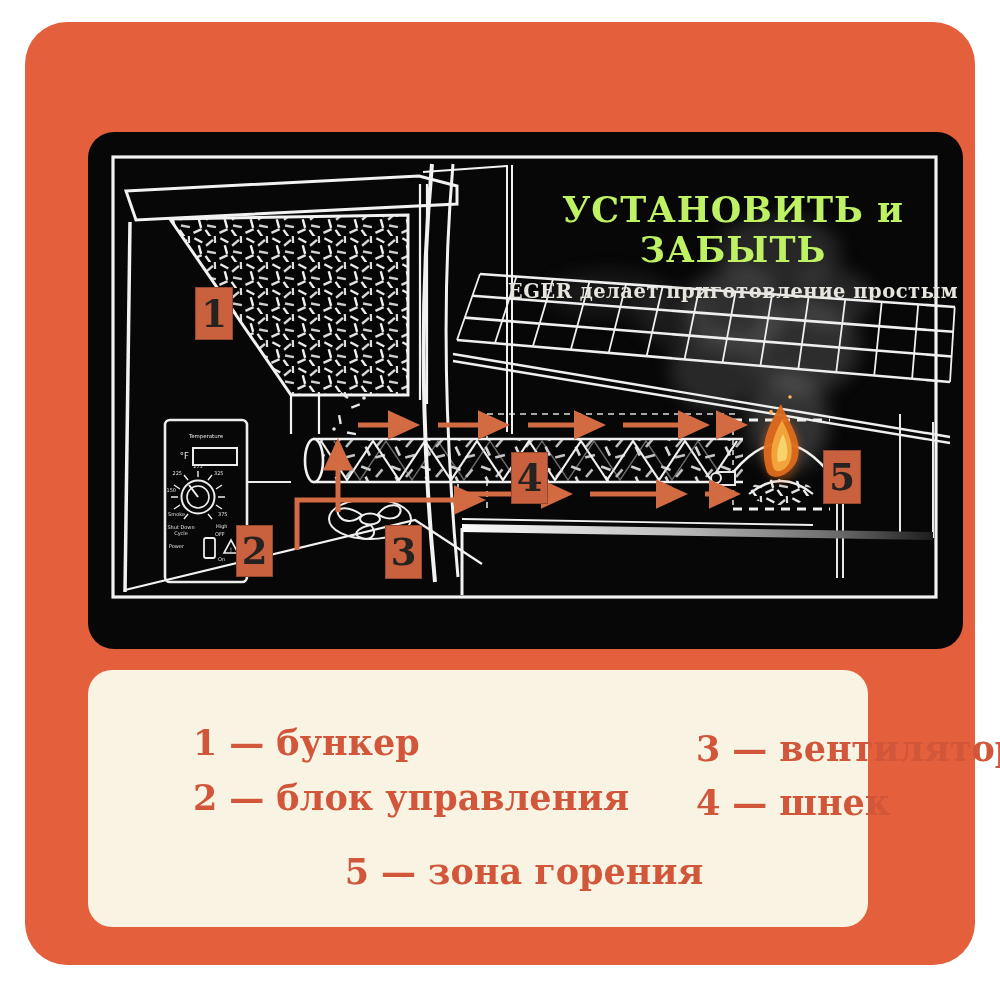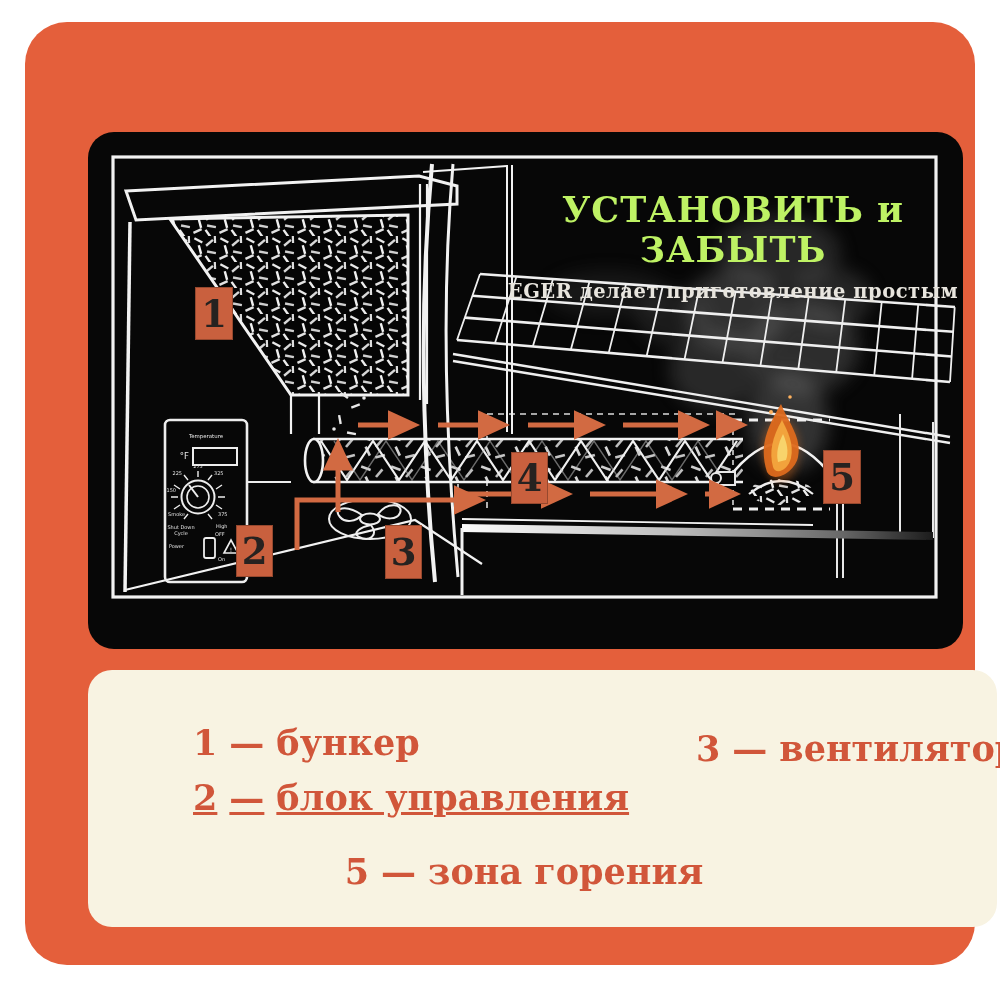--- a/index.html
+++ b/index.html
@@ -11,25 +11,25 @@
   .title-block{position:absolute;left:385px;top:58px;width:520px;text-align:center;line-height:1.15;}
   .d-title{font-size:35px;font-weight:bold;color:#bef264;letter-spacing:1px;}
   .d-sub{font-size:19.5px;font-weight:bold;color:#e8e5de;margin-top:10px;letter-spacing:0.5px;}
   .chip{position:absolute;background:#c9603e;color:#262220;font-weight:bold;font-size:37px;
         display:flex;align-items:center;justify-content:center;box-shadow:0 0 0 1px rgba(0,0,0,.25) inset;}
   .chip1{left:107px;top:155px;width:38px;height:53px;}
   .chip2{left:148px;top:393px;width:37px;height:52px;}
   .chip3{left:297px;top:393px;width:37px;height:54px;}
   .chip4{left:423px;top:320px;width:37px;height:52px;}
   .chip5{left:735px;top:318px;width:38px;height:54px;}
-  .legend{position:absolute;left:63px;top:648px;width:909px;height:257px;background:#f8f3e2;border-radius:24px;
+  .legend{position:absolute;left:63px;top:648px;width:780px;height:257px;background:#f8f3e2;border-radius:24px;
           color:#d1563a;font-weight:bold;}
   .legend-item{position:absolute;font-size:35px;white-space:nowrap;}
   .li-1{left:105px;top:52px;}
-  .li-2{left:105px;top:107px;text-decoration:underline;}
+  .li-2{left:105px;top:107px;}
   .li-3{left:608px;top:58px;}
   .li-4{left:608px;top:112px;}
   .li-5{left:0;top:181px;width:872px;text-align:center;}
   .dash{margin:0 12px;}
 </style>
 </head>
 <body>
 
 <div class="page">
   <div class="card">
@@ -219,17 +219,18 @@
       <div class="chip chip2">2</div>
       <div class="chip chip3">3</div>
       <div class="chip chip4">4</div>
       <div class="chip chip5">5</div>
     </div>
 
     <div class="legend">
       <div class="legend-item li-1"><span>1</span><span class="dash">—</span><span>бункер</span></div>
       <div class="legend-item li-2"><span>2</span><span class="dash">—</span><span>блок управления</span></div>
       <div class="legend-item li-3"><span>3</span><span class="dash">—</span><span>вентилятор</span></div>
+      <div class="legend-item li-4"><span>4</span><span class="dash">—</span><span>шнек</span></div>
       <div class="legend-item li-5"><span>5</span><span class="dash">—</span><span>зона горения</span></div>
     </div>
 
   </div>
 </div>
 
 </body></html>

